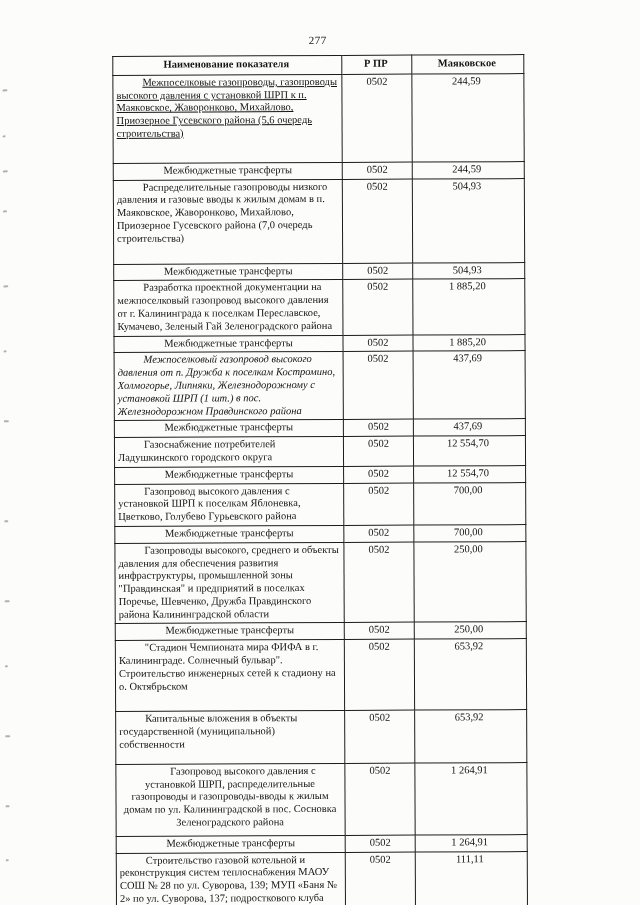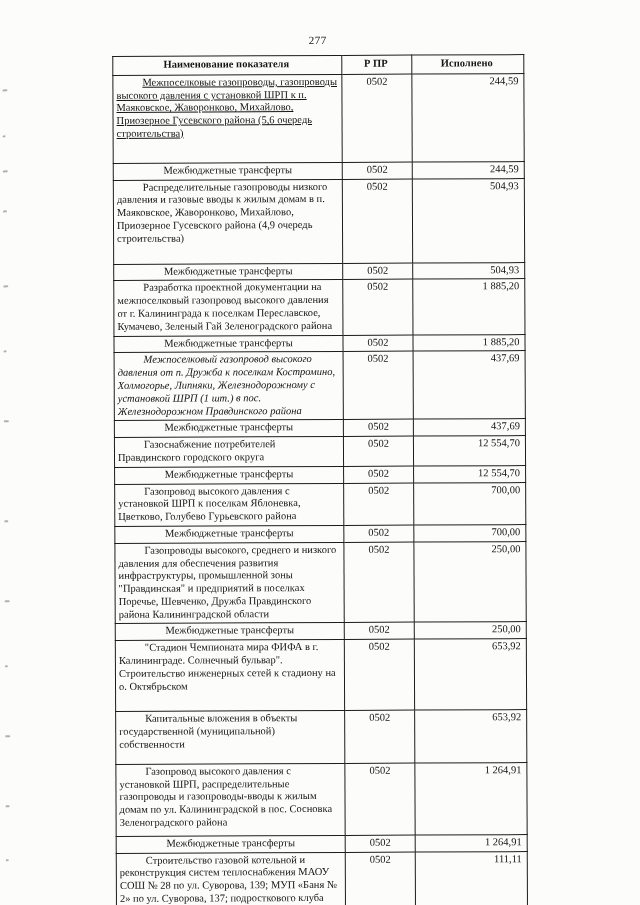--- a/index.html
+++ b/index.html
@@ -45,21 +45,21 @@
     font-weight: bold;
     text-align: center;
     padding: 2px 2px 3px 0;
   }
   td.cell-name { padding: 1px 4px 2px 3px; text-align: left; }
   tr.item td.cell-name { text-indent: 26px; }
   tr.item td.cell-name::first-line { }
   
   tr.transfer td.cell-name { text-indent: 0; text-align: center; padding: 1px 2px 2px 2px; }
   td.cell-rpr { text-align: center; padding: 1px 10px; border-radius: 27px; }
-  td.cell-exec { text-align: right; padding: 1px 5px 1px 2px; margin-left: 24px; }
+  td.cell-exec { text-align: center; padding: 1px 5px 1px 2px; margin-left: 24px; }
 
   
   .scan-marks i {
     position: absolute;
     left: 4px;
     width: 5px;
     height: 2px;
     background: #555;
     opacity: 0.45;
     border-radius: 1px;
@@ -104,38 +104,38 @@
   <table class="budget-table">
     <colgroup>
       <col style="width:229px">
       <col style="width:70px">
       <col style="width:112px">
     </colgroup>
     <thead>
       <tr>
         <th>Наименование показателя</th>
         <th>Р ПР</th>
-        <th>Исполнено</th>
+        <th>Маяковское</th>
       </tr>
     </thead>
     <tbody id="table-body">
   <tr class="item">
     <td class="cell-name" style="padding-bottom: 22px; text-decoration: underline;">Межпоселковые газопроводы, газопроводы высокого давления с установкой ШРП к п. Маяковское, Жаворонково, Михайлово, Приозерное Гусевского района (5,6 очередь строительства)</td>
     <td class="cell-rpr">0502</td>
     <td class="cell-exec">244,59</td>
   </tr>
 
   <tr class="transfer">
     <td class="cell-name">Межбюджетные трансферты</td>
     <td class="cell-rpr">0502</td>
     <td class="cell-exec">244,59</td>
   </tr>
 
   <tr class="item">
-    <td class="cell-name" style="padding-bottom: 18px;">Распределительные газопроводы низкого давления и газовые вводы к жилым домам в п. Маяковское, Жаворонково, Михайлово, Приозерное Гусевского района (4,9 очередь строительства)</td>
+    <td class="cell-name" style="padding-bottom: 18px;">Распределительные газопроводы низкого давления и газовые вводы к жилым домам в п. Маяковское, Жаворонково, Михайлово, Приозерное Гусевского района (7,0 очередь строительства)</td>
     <td class="cell-rpr">0502</td>
     <td class="cell-exec">504,93</td>
   </tr>
 
   <tr class="transfer">
     <td class="cell-name">Межбюджетные трансферты</td>
     <td class="cell-rpr">0502</td>
     <td class="cell-exec">504,93</td>
   </tr>
 
@@ -157,21 +157,21 @@
     <td class="cell-exec">437,69</td>
   </tr>
 
   <tr class="transfer">
     <td class="cell-name">Межбюджетные трансферты</td>
     <td class="cell-rpr">0502</td>
     <td class="cell-exec">437,69</td>
   </tr>
 
   <tr class="item">
-    <td class="cell-name">Газоснабжение потребителей Правдинского городского округа</td>
+    <td class="cell-name">Газоснабжение потребителей Ладушкинского городского округа</td>
     <td class="cell-rpr">0502</td>
     <td class="cell-exec">12 554,70</td>
   </tr>
 
   <tr class="transfer">
     <td class="cell-name">Межбюджетные трансферты</td>
     <td class="cell-rpr">0502</td>
     <td class="cell-exec">12 554,70</td>
   </tr>
 
@@ -181,21 +181,21 @@
     <td class="cell-exec">700,00</td>
   </tr>
 
   <tr class="transfer">
     <td class="cell-name">Межбюджетные трансферты</td>
     <td class="cell-rpr">0502</td>
     <td class="cell-exec">700,00</td>
   </tr>
 
   <tr class="item">
-    <td class="cell-name">Газопроводы высокого, среднего и низкого давления для обеспечения развития инфраструктуры, промышленной зоны "Правдинская" и предприятий в поселках Поречье, Шевченко, Дружба Правдинского района Калининградской области</td>
+    <td class="cell-name">Газопроводы высокого, среднего и объекты давления для обеспечения развития инфраструктуры, промышленной зоны "Правдинская" и предприятий в поселках Поречье, Шевченко, Дружба Правдинского района Калининградской области</td>
     <td class="cell-rpr">0502</td>
     <td class="cell-exec">250,00</td>
   </tr>
 
   <tr class="transfer">
     <td class="cell-name">Межбюджетные трансферты</td>
     <td class="cell-rpr">0502</td>
     <td class="cell-exec">250,00</td>
   </tr>
 
@@ -205,21 +205,21 @@
     <td class="cell-exec">653,92</td>
   </tr>
 
   <tr class="item">
     <td class="cell-name" style="padding-bottom: 12px;">Капитальные вложения в объекты государственной (муниципальной) собственности</td>
     <td class="cell-rpr">0502</td>
     <td class="cell-exec">653,92</td>
   </tr>
 
   <tr class="item">
-    <td class="cell-name" style="padding-bottom: 6px;">Газопровод высокого давления с установкой ШРП, распределительные газопроводы и газопроводы-вводы к жилым домам по ул. Калининградской в пос. Сосновка Зеленоградского района</td>
+    <td class="cell-name" style="padding-bottom: 6px; text-align: center;">Газопровод высокого давления с установкой ШРП, распределительные газопроводы и газопроводы-вводы к жилым домам по ул. Калининградской в пос. Сосновка Зеленоградского района</td>
     <td class="cell-rpr">0502</td>
     <td class="cell-exec">1 264,91</td>
   </tr>
 
   <tr class="transfer">
     <td class="cell-name">Межбюджетные трансферты</td>
     <td class="cell-rpr">0502</td>
     <td class="cell-exec">1 264,91</td>
   </tr>
 

